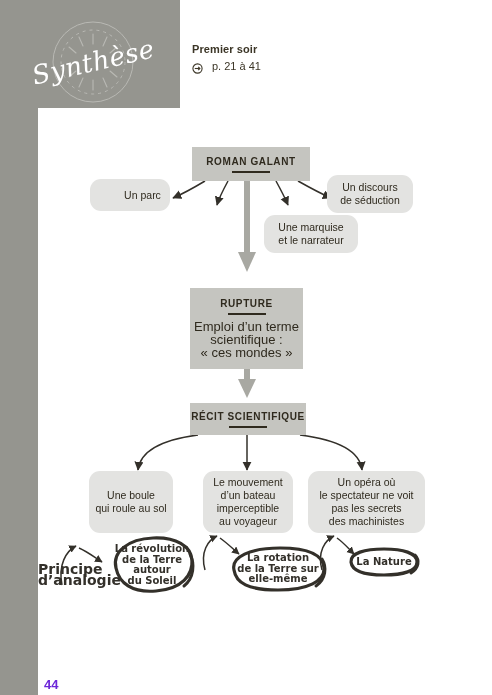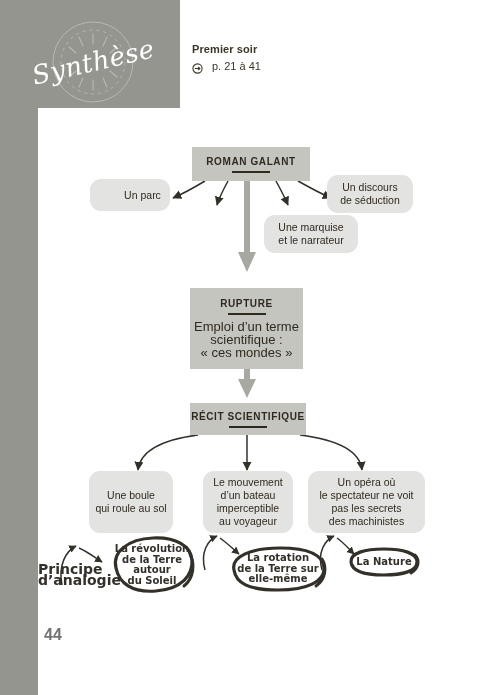--- a/index.html
+++ b/index.html
@@ -118,22 +118,22 @@
 
   .analogy {
     position: absolute;
     color: #33302a;
     font-family: "DejaVu Sans", sans-serif;
     font-size: 14px; font-weight: bold; line-height: 11px;
     text-align: right;
   }
 
   .page-num {
-    position: absolute; left: 44px; top: 626px;
-    color: #737373; font-size: 16px; font-weight: bold;
+    position: absolute; left: 44px; top: 677px;
+    color: #6d28d9; font-size: 13px; font-weight: bold;
   }
 
   svg.layer {
     position: absolute; left: 0; top: 0;
     width: 492px; height: 695px;
     pointer-events: none;
   }
 </style>
 </head>
 <body>

